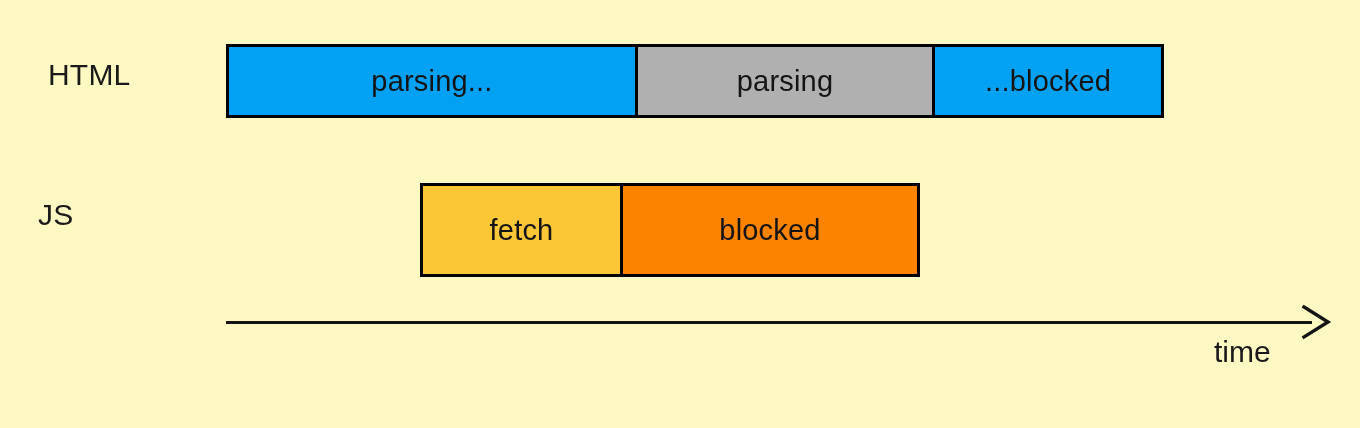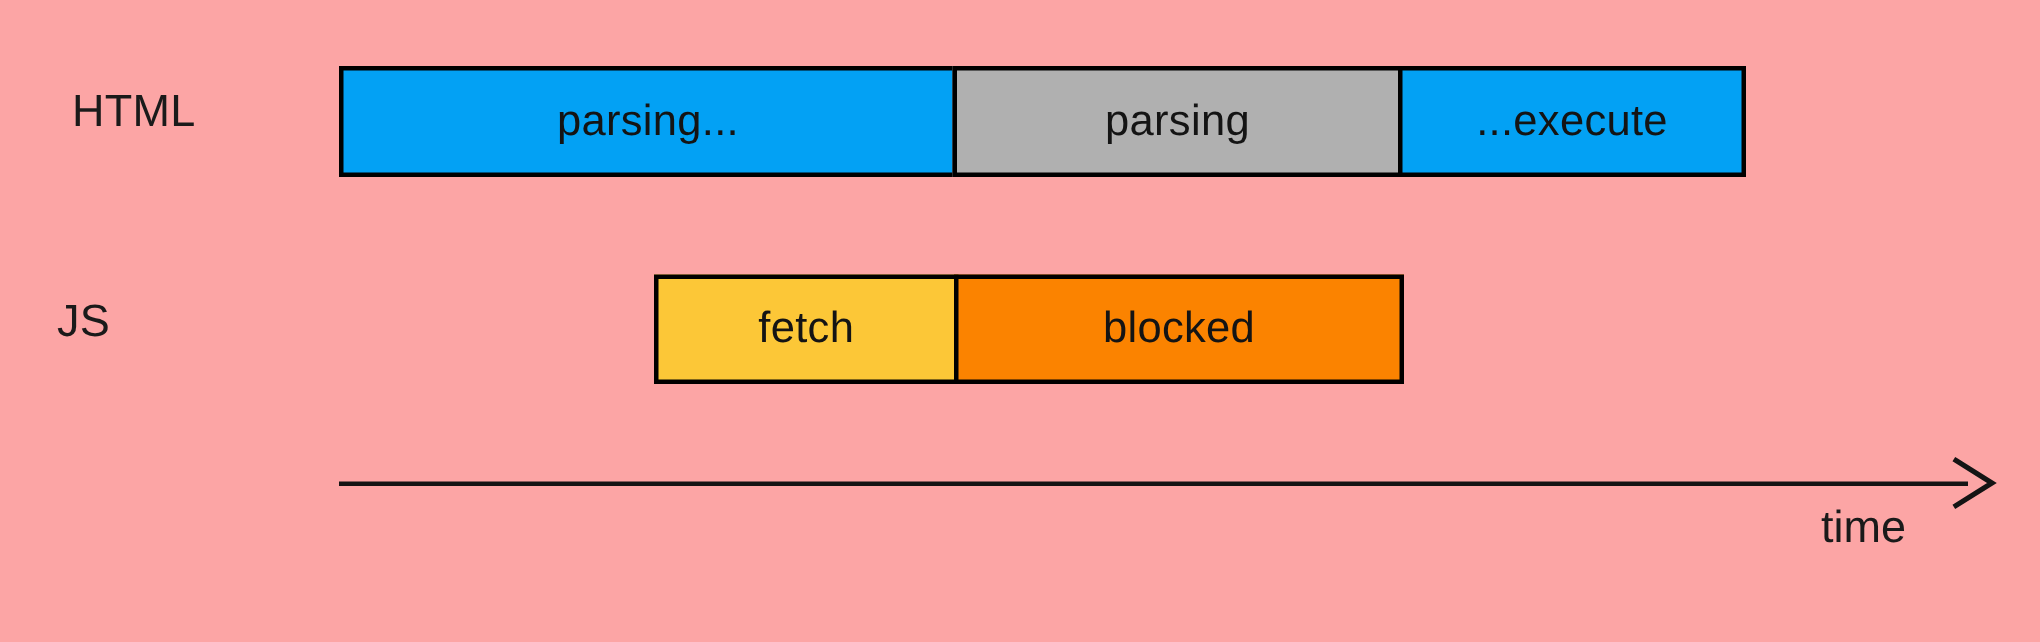--- a/index.html
+++ b/index.html
@@ -8,21 +8,21 @@
     background: #ffffff;
   }
   body {
     font-family: "Liberation Sans", sans-serif;
     -webkit-font-smoothing: antialiased;
   }
   #canvas {
     position: relative;
     width: 1360px;
     height: 428px;
-    background: #fca5a5;
+    background: #fef9c3;
     overflow: hidden;
   }
 
   
   .row-label {
     position: absolute;
     font-size: 30px;
     color: #1a1a1a;
     letter-spacing: 0.2px;
     line-height: 1;
@@ -38,24 +38,24 @@
     align-items: stretch;
     box-sizing: border-box;
   }
   #track-html {
     left: 226px;
     top: 44px;
     width: 944px;
     height: 74px;
   }
   #track-js {
-    left: 436px;
+    left: 420px;
     top: 183px;
     width: 503px;
-    height: 73px;
+    height: 94px;
   }
 
   .seg {
     position: relative;
     box-sizing: border-box;
     border: 3px solid #000000;
     display: flex;
     align-items: center;
     justify-content: center;
     font-size: 29px;
@@ -96,21 +96,21 @@
 </head>
 <body>
 
 <div id="canvas">
 
   <div class="row-label" id="label-html">HTML</div>
 
   <div class="track" id="track-html">
     <div class="seg" id="seg-html-0" style="background: rgb(3, 161, 244); width: 412px; flex: 0 0 412px;">parsing...</div>
     <div class="seg" id="seg-html-1" style="background: rgb(176, 176, 176); width: 300px; flex: 0 0 300px;">parsing</div>
-    <div class="seg" id="seg-html-2" style="background: rgb(3, 161, 244); width: 232px; flex: 0 0 232px;">...execute</div>
+    <div class="seg" id="seg-html-2" style="background: rgb(3, 161, 244); width: 232px; flex: 0 0 232px;">...blocked</div>
   </div>
 
   <div class="row-label" id="label-js">JS</div>
 
   <div class="track" id="track-js">
     <div class="seg" id="seg-js-0" style="background: rgb(252, 199, 55); width: 203px; flex: 0 0 203px;">fetch</div>
     <div class="seg" id="seg-js-1" style="background: rgb(251, 131, 0); width: 300px; flex: 0 0 300px;">blocked</div>
   </div>
 
   <div id="axis-line" style="background: rgb(20, 20, 20);"></div>

